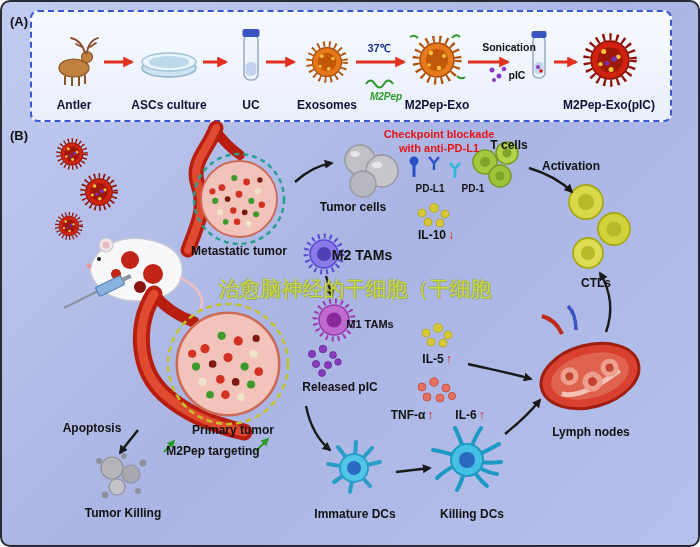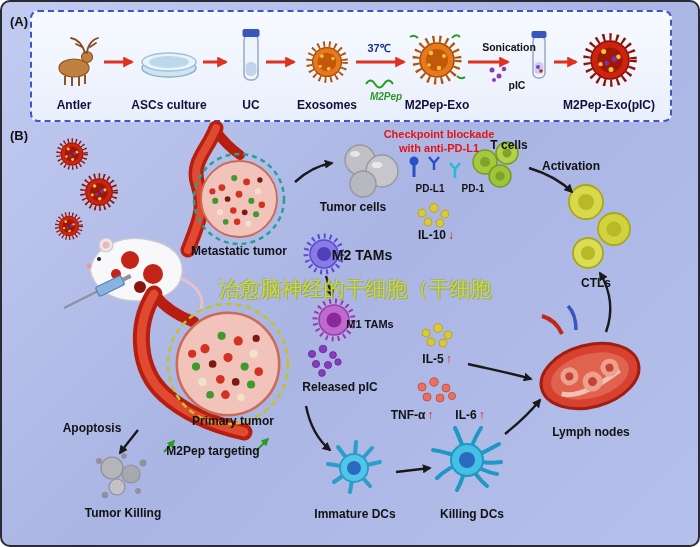--- a/index.html
+++ b/index.html
@@ -353,37 +353,37 @@
   <span class="lbl step-label" style="left:72px;top:103px">Antler</span>
   <span class="lbl step-label" style="left:167px;top:103px">ASCs culture</span>
   <span class="lbl step-label" style="left:249px;top:103px">UC</span>
   <span class="lbl step-label" style="left:325px;top:103px">Exosomes</span>
   <span class="lbl step-label" style="left:435px;top:103px">M2Pep-Exo</span>
   <span class="lbl step-label" style="left:607px;top:103px">M2Pep-Exo(pIC)</span>
 
   <span class="lbl temp-note" style="left:377px;top:45px">37℃</span>
   <span class="lbl green-note" style="left:384px;top:94px">M2Pep</span>
   <span class="lbl smallish" style="left:507px;top:45px">Sonication</span>
-  <span class="lbl smallish" style="left:515px;top:83px">pIC</span>
+  <span class="lbl smallish" style="left:515px;top:73px">pIC</span>
 
   <span class="lbl red-note" style="left:437px;top:132px">Checkpoint blockade</span>
   <span class="lbl red-note" style="left:437px;top:146px">with anti-PD-L1</span>
   <span class="lbl" style="left:507px;top:143px">T cells</span>
   <span class="lbl" style="left:569px;top:164px">Activation</span>
   <span class="lbl" style="left:351px;top:205px">Tumor cells</span>
   <span class="lbl small" style="left:412px;top:186px">PD-L1</span>
   <span class="lbl small" style="left:455px;top:186px">PD-1</span>
   <span class="lbl" style="left:237px;top:249px">Metastatic tumor</span>
   <span class="lbl" style="left:594px;top:281px">CTLs</span>
   <span class="lbl" style="left:360px;top:253px;font-size:14px">M2 TAMs</span>
   <span class="lbl" style="left:368px;top:322px;font-size:11px">M1 TAMs</span>
   <span class="lbl" style="left:338px;top:385px">Released pIC</span>
   <span class="lbl" style="left:589px;top:430px">Lymph nodes</span>
   <span class="lbl" style="left:90px;top:426px">Apoptosis</span>
-  <span class="lbl" style="left:231px;top:419px">Primary tumor</span>
+  <span class="lbl" style="left:231px;top:428px">Primary tumor</span>
   <span class="lbl" style="left:211px;top:449px">M2Pep targeting</span>
   <span class="lbl" style="left:121px;top:511px">Tumor Killing</span>
   <span class="lbl" style="left:353px;top:512px">Immature DCs</span>
   <span class="lbl" style="left:470px;top:512px">Killing DCs</span>
 
   <span class="lbl cyto" style="left:434px;top:233px">
     <span>IL-10</span><span class="dir">↓</span>
   </span>
   <span class="lbl cyto" style="left:435px;top:357px">
     <span>IL-5</span><span class="dir">↑</span>

